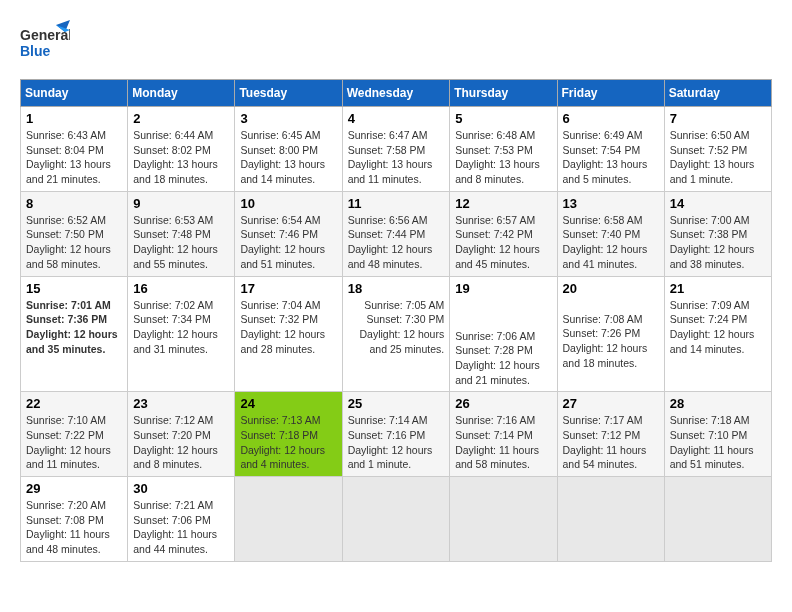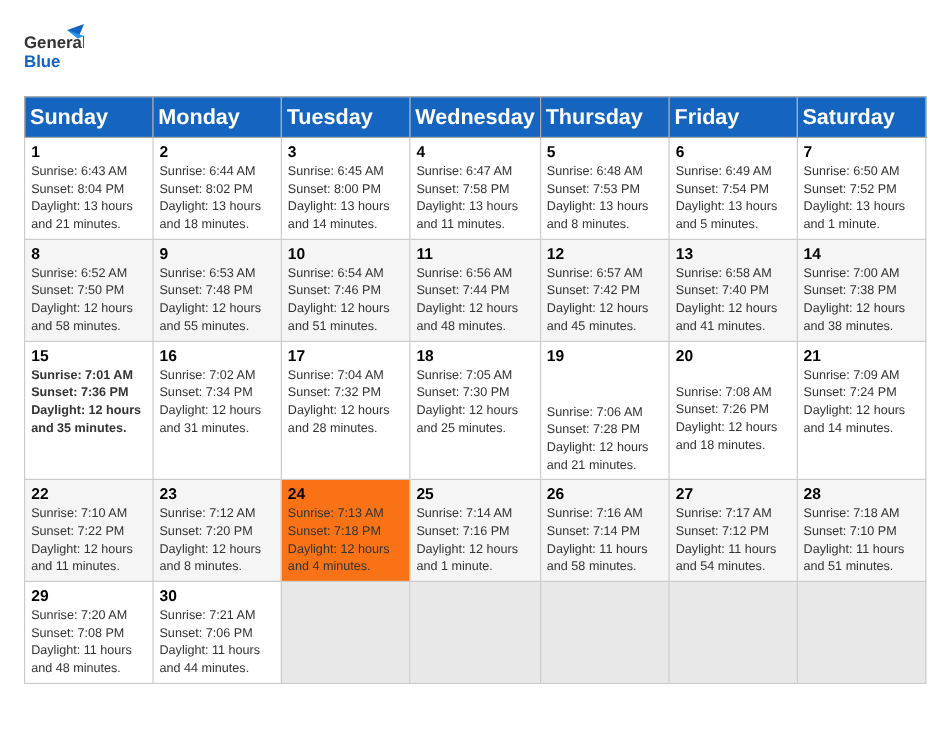--- a/index.html
+++ b/index.html
@@ -31,21 +31,21 @@
     .calendar {
       width: 100%;
       border-collapse: collapse;
       font-size: 11px;
     }
     .calendar th {
       background-color: #1565c0;
       color: #fff;
       padding: 6px 4px;
       text-align: left;
-      font-size: 18px;
+      font-size: 12px;
       font-weight: bold;
       border: 1px solid #aaa;
     }
     .calendar td {
       vertical-align: top;
       padding: 4px 5px;
       border: 1px solid #ccc;
       width: 108px;
       min-height: 80px;
       background: #fff;
@@ -225,21 +225,21 @@
         </td>
         <td>
           <span class="day-num">17</span>
           <div class="day-info" style="white-space: pre-line;">Sunrise: 7:04 AM
 Sunset: 7:32 PM
 Daylight: 12 hours
 and 28 minutes.</div>
         </td>
         <td>
           <span class="day-num">18</span>
-          <div class="day-info" style="white-space: pre-line;">Sunrise: 7:05 AM
+          <div class="day-info" style="white-space: pre-line; text-align: right;">Sunrise: 7:05 AM
 Sunset: 7:30 PM
 Daylight: 12 hours
 and 25 minutes.</div>
         </td>
         <td>
           <span class="day-num">19</span>
           <div class="day-info" style="white-space: pre-line; margin-top: 33px;">Sunrise: 7:06 AM
 Sunset: 7:28 PM
 Daylight: 12 hours
 and 21 minutes.</div>
@@ -267,21 +267,21 @@
 Daylight: 12 hours
 and 11 minutes.</div>
         </td>
         <td style="background: rgb(245, 245, 245);">
           <span class="day-num">23</span>
           <div class="day-info" style="white-space: pre-line;">Sunrise: 7:12 AM
 Sunset: 7:20 PM
 Daylight: 12 hours
 and 8 minutes.</div>
         </td>
-        <td style="background: #f97316;">
+        <td style="background: #84cc16;">
           <span class="day-num">24</span>
           <div class="day-info" style="white-space: pre-line;">Sunrise: 7:13 AM
 Sunset: 7:18 PM
 Daylight: 12 hours
 and 4 minutes.</div>
         </td>
         <td style="background: rgb(245, 245, 245);">
           <span class="day-num">25</span>
           <div class="day-info" style="white-space: pre-line;">Sunrise: 7:14 AM
 Sunset: 7:16 PM

